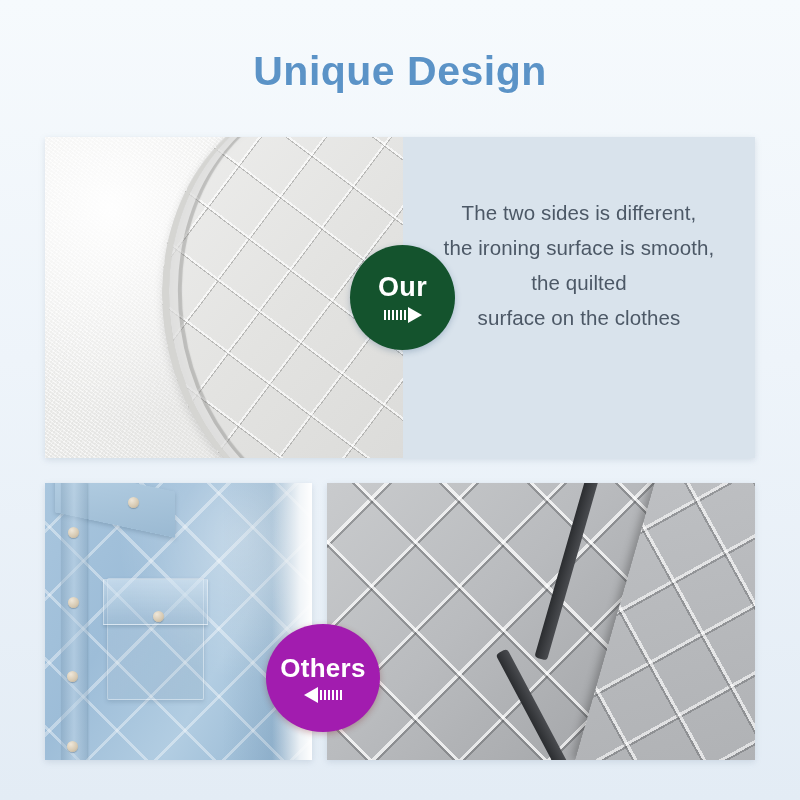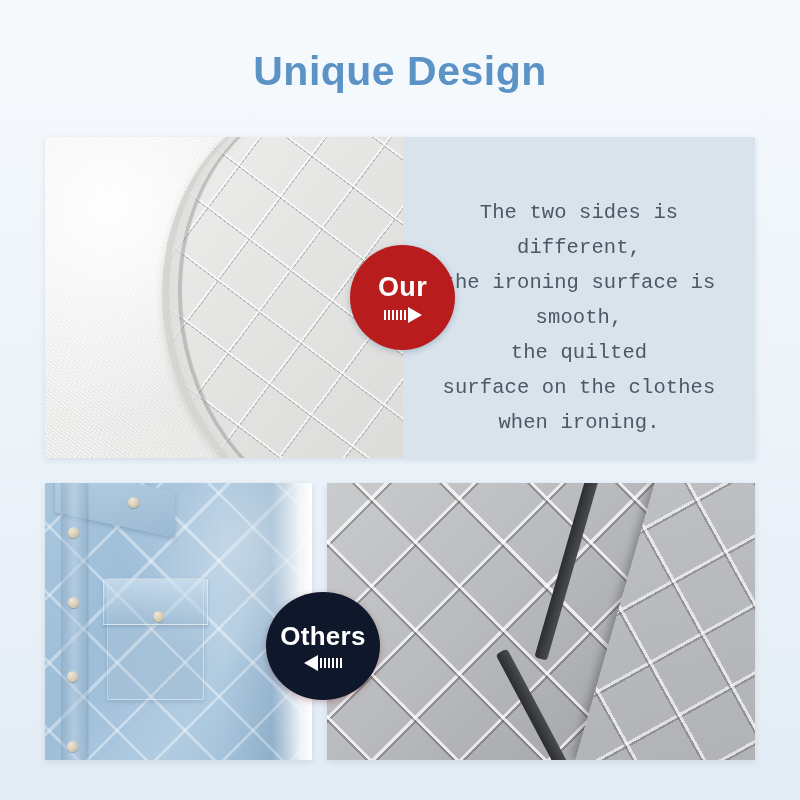--- a/index.html
+++ b/index.html
@@ -34,21 +34,20 @@
     color: #5b93c7;
     text-shadow: 0 1px 0 rgba(255,255,255,0.6);
   }
 
   
   .panel {
     position: absolute;
     overflow: hidden;
     box-shadow: 0 2px 6px rgba(120,140,165,0.22);
     background: #b91c1c;
-    font-family: Liberation Mono, monospace;
   }
 
   .panel-top {
     left: 45px;
     top: 137px;
     width: 710px;
     height: 321px;
   }
 
   .panel-bl {
@@ -313,29 +312,29 @@
     flex-direction: column;
     align-items: center;
     justify-content: center;
     color: #ffffff;
   }
   .badge-our {
     left: 350px;
     top: 245px;
     width: 105px;
     height: 105px;
-    background: #b91c1c;
+    background: #14532d;
     box-shadow: 0 2px 6px rgba(40,80,120,0.28);
   }
   .badge-others {
     left: 266px;
-    top: 592px;
+    top: 624px;
     width: 114px;
     height: 108px;
-    background: #0f172a;
+    background: #a21caf;
     box-shadow: 0 2px 6px rgba(120,20,25,0.3);
   }
   .badge-label {
     font-size: 27px;
     font-weight: bold;
     line-height: 1;
     letter-spacing: 0.3px;
     margin-bottom: 7px;
   }
   .badge-others .badge-label {
@@ -388,21 +387,20 @@
         <div class="pad-edge"></div>
       </div>
     </div>
 
     <div class="top-text-pane">
       <div class="desc">
         <div>The two sides is different,</div>
         <div>the ironing surface is smooth,</div>
         <div>the quilted</div>
         <div>surface on the clothes</div>
-        <div>when ironing.</div>
       </div>
     </div>
 
   </div>
 
   <div class="badge badge-our">
     <div class="badge-label">Our</div>
     <div class="badge-arrow">
       <div class="ticks">
         <span></span>

